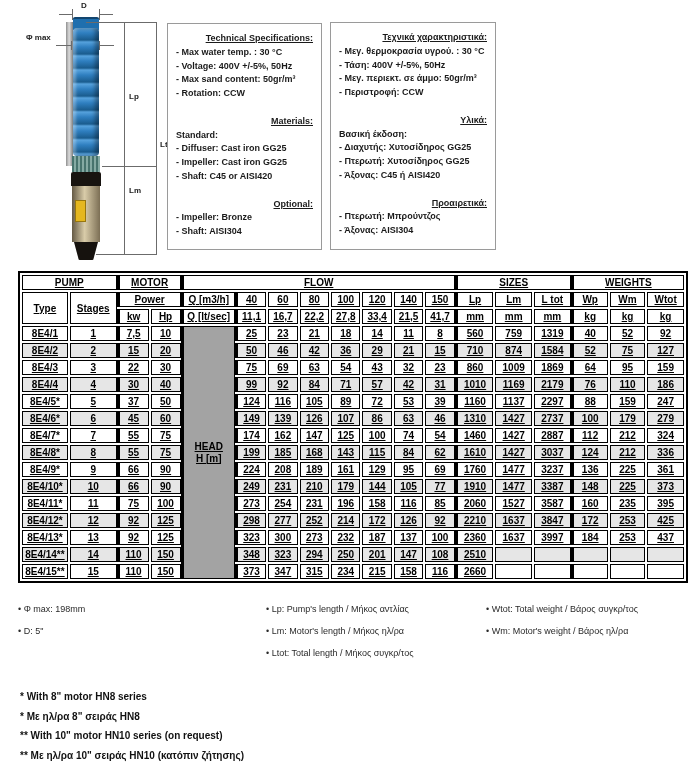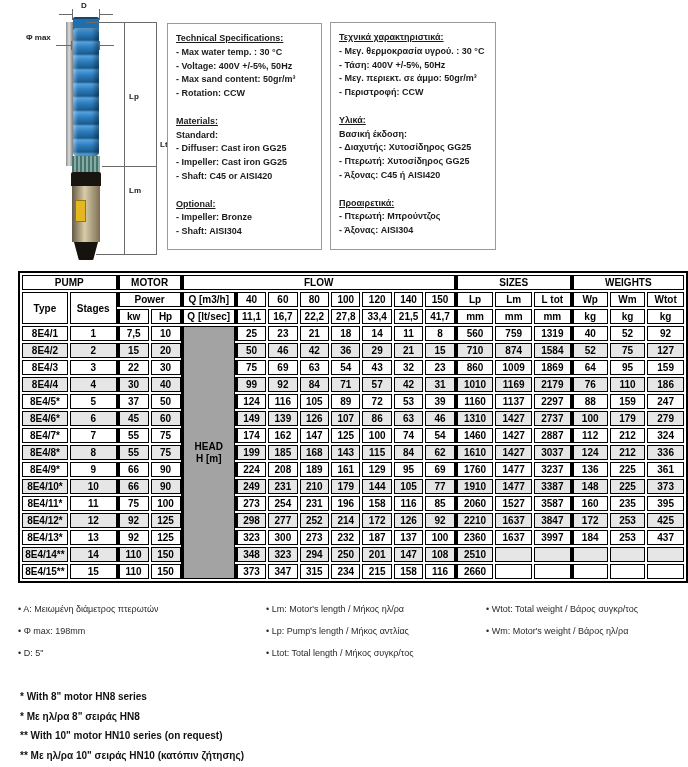--- a/index.html
+++ b/index.html
@@ -39,25 +39,25 @@
   .tick-mid{left:76px;top:162px;width:55px;height:1px;}
   .tick-bot{left:70px;top:250px;width:61px;height:1px;}
   .lp-lab{left:103px;top:88px;} .ltot-lab{left:134px;top:136px;} .lm-lab{left:103px;top:182px;}
 
   
   .spec-box{position:absolute;box-sizing:border-box;border:1px solid #9a9a9a;background:#fff;
             padding:8px 8px;font-size:9px;font-weight:bold;color:#1a1a1a;}
   .spec-en{left:167px;top:23px;width:155px;height:227px;}
   .spec-gr{left:330px;top:22px;width:166px;height:228px;}
   .spec-box .line{line-height:13.8px;white-space:nowrap;}
-  .spec-box .u{text-decoration:underline;}
+  .spec-box .u{text-decoration:underline;text-align:right;}
 
   
   .tablewrap{position:absolute;left:18px;top:271px;}
-  table{border-collapse:separate;border-spacing:2px;border:2px solid #000;background:#fff;}
+  table{border-collapse:separate;border-spacing:2px;border:2px solid #000;background:#fff;text-decoration:underline;}
   td{border:1px solid #000;font-family:"Liberation Sans",sans-serif;font-size:10px;font-weight:bold;
      text-align:center;vertical-align:middle;padding:0 2px;height:13px;background:#fff;color:#000;}
   tr.alt td{background:#e6e6e6;}
   td.headcell{background:#a3a3a3;}
   td.headcell div{line-height:12px;}
   .gs{box-shadow:-2px 0 0 0 #000;}
   .w-type{width:40px;} .w-stages{width:44px;} .w-kw{width:27px;}
   .w-q{width:52px;} .w-f{width:25px;} .w-s{width:34px;}
 
   
@@ -478,27 +478,26 @@
             <td class="gs"></td>
             <td></td>
             <td></td>
           </tr>
         </tbody>
     </table>
   </div>
 
   <div class="legend">
     <div class="col1">
-        <div class="line">A: Μειωμένη διάμετρος πτερωτών</div>
         <div class="line">Φ max: 198mm</div>
         <div class="line">D: 5"</div>
       </div>
     <div class="col2">
+        <div class="line">Lp: Pump's length / Μήκος αντλίας</div>
         <div class="line">Lm: Motor's length / Μήκος ηλ/ρα</div>
-        <div class="line">Lp: Pump's length / Μήκος αντλίας</div>
         <div class="line">Ltot: Total length / Μήκος συγκρ/τος</div>
       </div>
     <div class="col3">
         <div class="line">Wtot: Total weight / Βάρος συγκρ/τος</div>
         <div class="line">Wm: Motor's weight / Βάρος ηλ/ρα</div>
       </div>
   </div>
 
   <div class="notes">
     <div class="note-line">* With 8" motor HN8 series</div>

